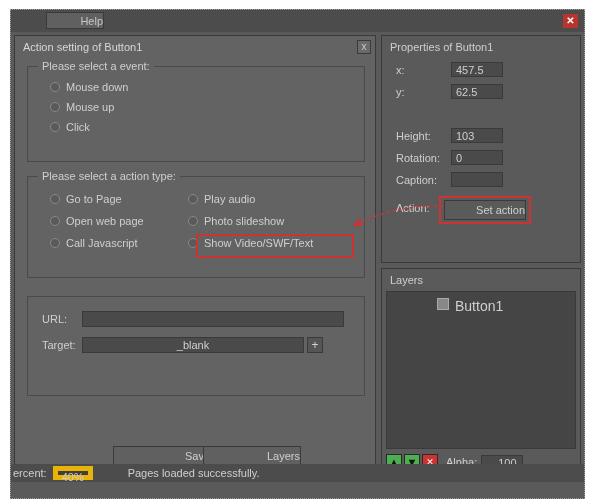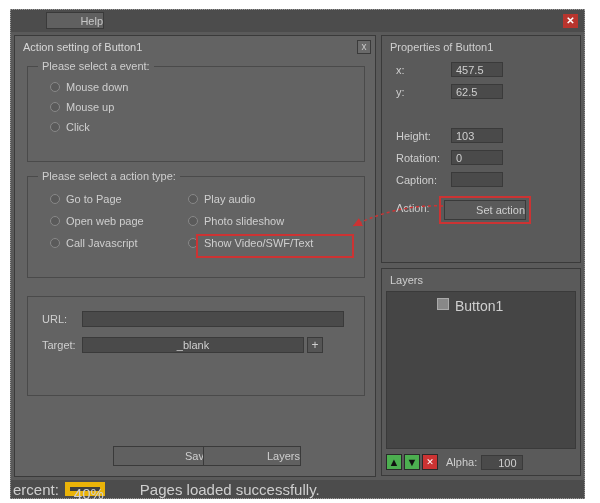--- a/index.html
+++ b/index.html
@@ -40,21 +40,21 @@
   .layers-body { position: absolute; left: 4px; top: 22px; right: 4px; bottom: 26px; background: #454545; border: 1px solid #3a3a3a; }
   .layer-item { position: absolute; left: 6px; top: 6px; display: flex; align-items: flex-start; color: #cfcfcf; font-size: 14px; margin-left: 44px; }
   .layer-icon { width: 12px; height: 12px; background: #888; border: 1px solid #aaa; margin-right: 6px; }
   .layers-foot { position: absolute; left: 4px; right: 4px; bottom: 4px; height: 18px; display: flex; align-items: center; }
   .lf-btn { width: 16px; height: 16px; border: 1px solid #2a2a2a; margin-right: 2px; text-align: center; line-height: 14px; font-size: 11px; color: #111; }
   .up-b { background: #4caf50; }
   .dn-b { background: #4caf50; }
   .del-b { background: #c33; color: #fff; font-size: 9px; }
   .alpha-lbl { color: #cfcfcf; font-size: 11px; margin-left: 6px; margin-right: 4px; }
   .alpha-val { width: 42px; height: 15px; background: #4a4a4a; border: 1px solid #3a3a3a; color: #cfcfcf; font-size: 11px; padding-left: 16px; line-height: 14px; }
-  .status { position: absolute; left: 0; bottom: 0; width: 100%; height: 18px; background: #4c4c4c; color: #cfcfcf; font-size: 15px; display: flex; align-items: center; }
+  .status { position: absolute; left: 0; bottom: 16px; width: 100%; height: 18px; background: #4c4c4c; color: #cfcfcf; font-size: 11px; display: flex; align-items: center; }
   .st-lbl { margin-left: 2px; }
   .st-val { width: 40px; height: 14px; background: #3f3f3f; border: 5px solid #eab308; margin-left: 6px; padding-left: 4px; line-height: 13px; }
   .st-msg { margin-left: 18px; padding-left: 17px; }
   .arrow-svg { position: absolute; left: 336px; top: 192px; pointer-events: none; }
 </style>
 </head>
 <body>
 
 <div class="frame">
   <div class="topbar">

